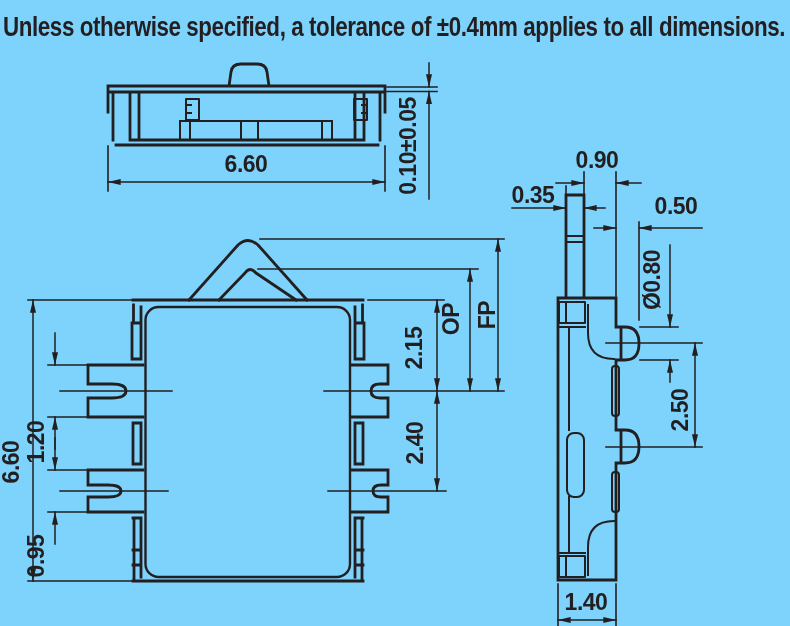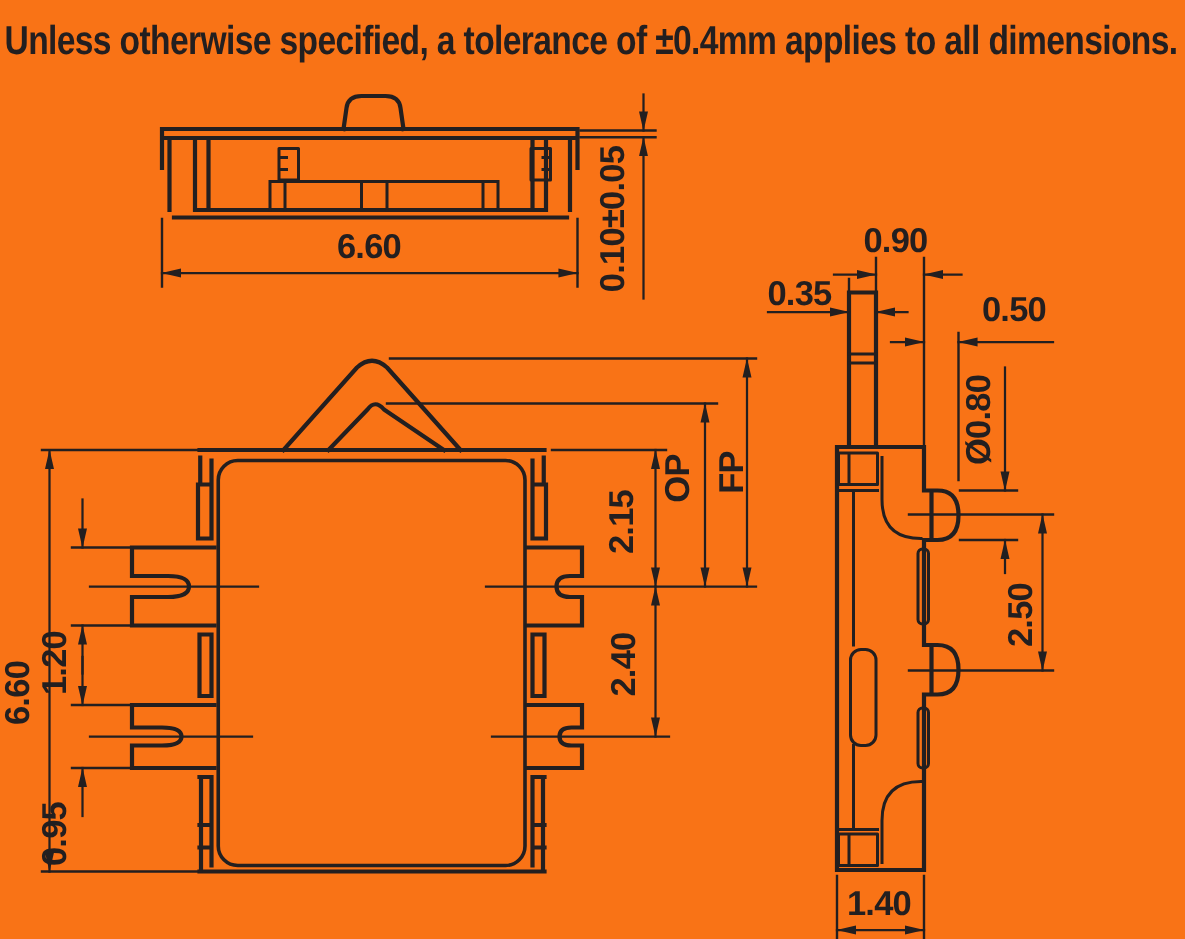--- a/index.html
+++ b/index.html
@@ -1,16 +1,16 @@
 <!DOCTYPE html>
 <html><head>
 <meta charset="utf-8">
 <style>
   html,body{margin:0;padding:0;background:#ffffff;}
-  .page{width:790px;height:626px;background:#f97316;position:relative;overflow:hidden;
+  .page{width:790px;height:626px;background:#7dd3fc;position:relative;overflow:hidden;
         font-family:"Liberation Sans", sans-serif;}
   svg{display:block}
   .ln{fill:none;stroke:#231f20;stroke-linecap:square;stroke-linejoin:round;}
   .s3{stroke-width:2.8;}
   .s24{stroke-width:2.4;}
   .s2{stroke-width:2;}
   .thin{stroke-width:1.6;}
   .dim{stroke-width:1.5;}
   .cl{stroke-width:1.5;}
   text{fill:#231f20;stroke:none;font-family:"Liberation Sans", sans-serif;

